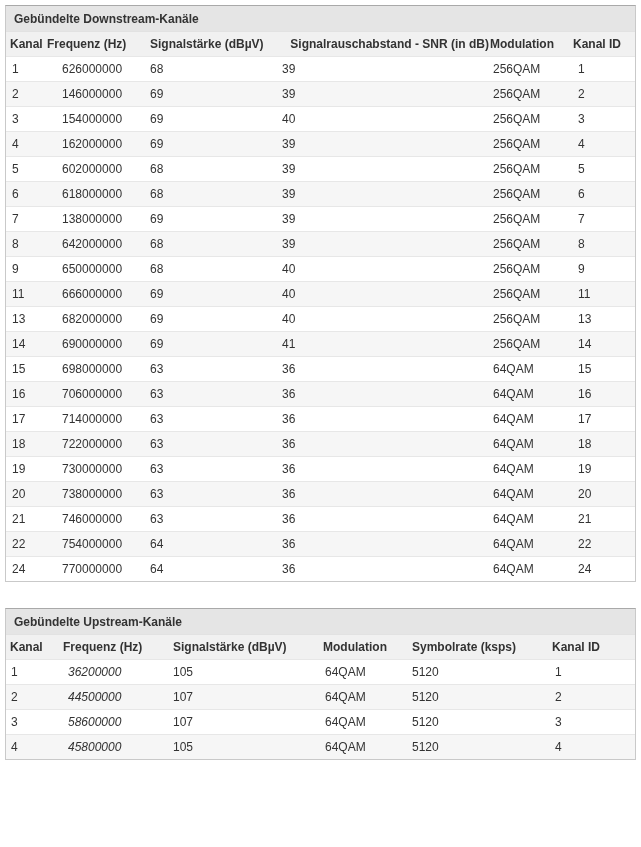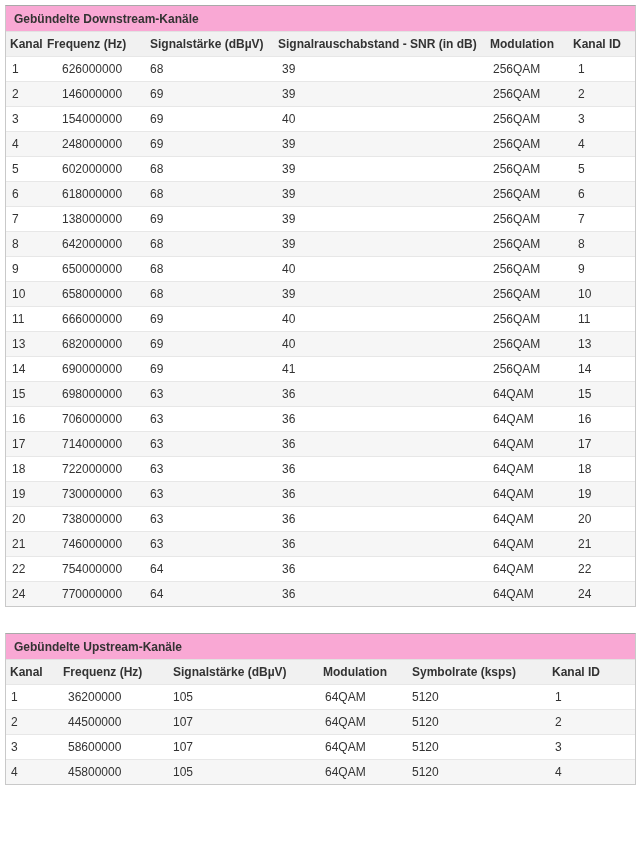--- a/index.html
+++ b/index.html
@@ -27,21 +27,21 @@
     font-size: 12px;
   }
   th, td {
     text-align: left;
     font-weight: normal;
     white-space: nowrap;
     overflow: hidden;
     padding: 0;
   }
   tr.title-row th {
-    background: #f9a8d4;
+    background: #e5e5e5;
     font-weight: bold;
     color: #333333;
     height: 25px;
     padding-left: 8px;
     border-bottom: 1px solid #e2e2e2;
     font-size: 12px;
   }
   tr.header-row th {
     background: #f1f1f1;
     font-weight: bold;
@@ -60,21 +60,21 @@
   
   .t-down col:nth-child(1) { width: 40px; }
   .t-down col:nth-child(2) { width: 103px; }
   .t-down col:nth-child(3) { width: 128px; }
   .t-down col:nth-child(4) { width: 212px; }
   .t-down col:nth-child(5) { width: 83px; }
   .t-down col:nth-child(6) { width: 63px; }
   .t-down tr.header-row th:nth-child(1) { padding-left: 4px; }
   .t-down tr.header-row th:nth-child(2) { padding-left: 1px; }
   .t-down tr.header-row th:nth-child(3) { padding-left: 1px; }
-  .t-down tr.header-row th:nth-child(4) { padding-left: 1px; }
+  .t-down tr.header-row th:nth-child(4) { padding-left: 1px; text-align: right; }
   .t-down tr.header-row th:nth-child(5) { padding-left: 1px; }
   .t-down tr.header-row th:nth-child(6) { padding-left: 1px; }
   .t-down tbody td:nth-child(1) { padding-left: 6px; }
   .t-down tbody td:nth-child(2) { padding-left: 16px; }
   .t-down tbody td:nth-child(3) { padding-left: 1px; }
   .t-down tbody td:nth-child(4) { padding-left: 5px; }
   .t-down tbody td:nth-child(5) { padding-left: 4px; }
   .t-down tbody td:nth-child(6) { padding-left: 6px; }
 
   
@@ -84,21 +84,21 @@
   .t-up col:nth-child(4) { width: 90px; }
   .t-up col:nth-child(5) { width: 140px; }
   .t-up col:nth-child(6) { width: 89px; }
   .t-up tr.header-row th:nth-child(1) { padding-left: 4px; }
   .t-up tr.header-row th:nth-child(2) { padding-left: 4px; }
   .t-up tr.header-row th:nth-child(3) { padding-left: 7px; }
   .t-up tr.header-row th:nth-child(4) { padding-left: 7px; }
   .t-up tr.header-row th:nth-child(5) { padding-left: 6px; }
   .t-up tr.header-row th:nth-child(6) { padding-left: 6px; }
   .t-up tbody td:nth-child(1) { padding-left: 5px; }
-  .t-up tbody td:nth-child(2) { padding-left: 9px; }
+  .t-up tbody td:nth-child(2) { padding-left: 9px; font-style: italic; }
   .t-up tbody td:nth-child(3) { padding-left: 7px; }
   .t-up tbody td:nth-child(4) { padding-left: 9px; }
   .t-up tbody td:nth-child(5) { padding-left: 6px; margin-top: 47px; }
   .t-up tbody td:nth-child(6) { padding-left: 9px; }
 </style>
 </head>
 <body>
 
 <div class="page">
 
@@ -145,21 +145,21 @@
           <tr>
             <td>3</td>
             <td>154000000</td>
             <td>69</td>
             <td>40</td>
             <td>256QAM</td>
             <td>3</td>
           </tr>
           <tr>
             <td>4</td>
-            <td>248000000</td>
+            <td>162000000</td>
             <td>69</td>
             <td>39</td>
             <td>256QAM</td>
             <td>4</td>
           </tr>
           <tr>
             <td>5</td>
             <td>602000000</td>
             <td>68</td>
             <td>39</td>
@@ -190,28 +190,20 @@
             <td>256QAM</td>
             <td>8</td>
           </tr>
           <tr>
             <td>9</td>
             <td>650000000</td>
             <td>68</td>
             <td>40</td>
             <td>256QAM</td>
             <td>9</td>
-          </tr>
-          <tr>
-            <td>10</td>
-            <td>658000000</td>
-            <td>68</td>
-            <td>39</td>
-            <td>256QAM</td>
-            <td>10</td>
           </tr>
           <tr>
             <td>11</td>
             <td>666000000</td>
             <td>69</td>
             <td>40</td>
             <td>256QAM</td>
             <td>11</td>
           </tr>
           <tr>

